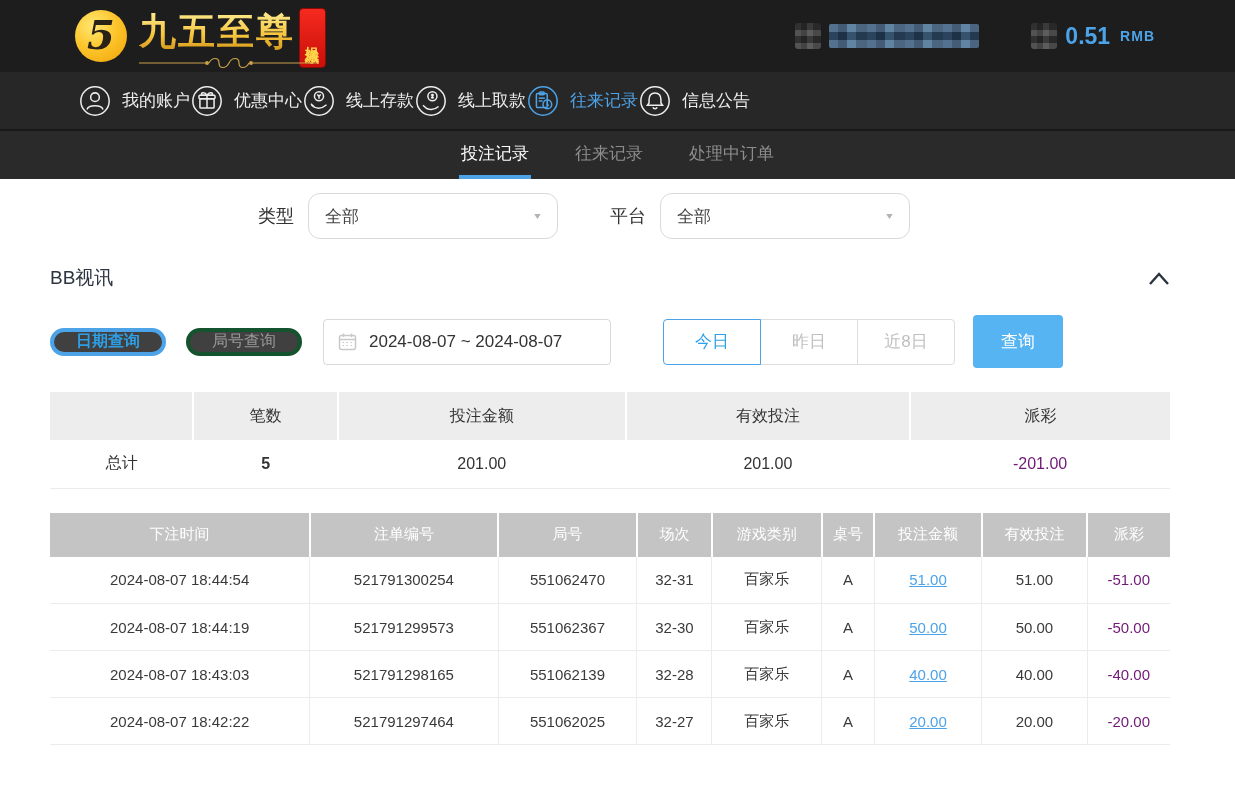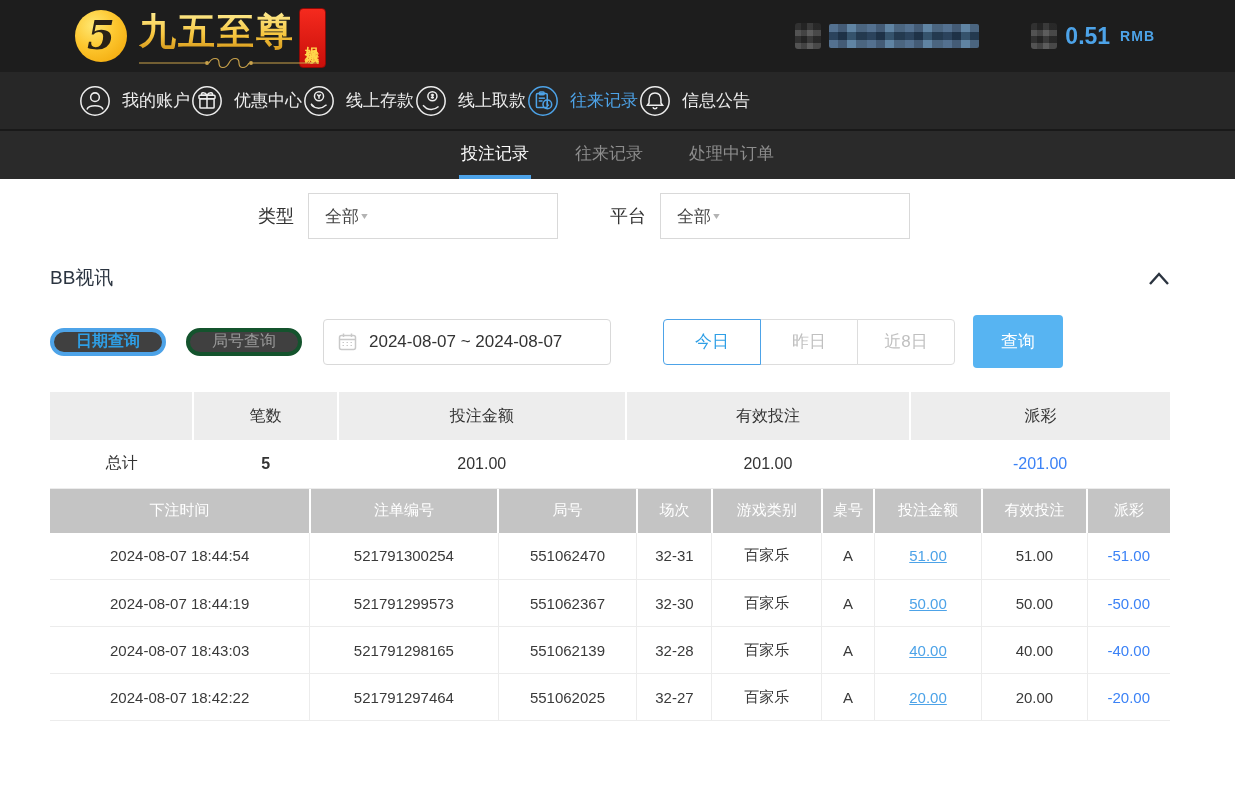--- a/index.html
+++ b/index.html
@@ -50,22 +50,22 @@
   
   .tabbar { height:48px; background:#2a2a2a; display:flex; align-items:stretch;
     justify-content:center; gap:42px; }
   .tab { display:flex; align-items:center; font-size:17px; color:#8d8d8d;
     border-bottom:4px solid transparent; padding:0 2px; cursor:pointer; }
   .tab.active { color:#fff; border-bottom-color:#4da3e8; }
 
   
   .filter-row { display:flex; align-items:center; margin:14px 0 0 258px; }
   .filter-label { font-size:18px; color:#333; }
-  .select { width:250px; height:46px; border:1px solid #d9d9d9; border-radius:0;
-    display:flex; align-items:center; 
+  .select { width:250px; height:46px; border:1px solid #d9d9d9; border-radius:12px;
+    display:flex; align-items:center; justify-content:space-between;
     padding:0 14px 0 16px; margin-left:14px; cursor:pointer; background:#fff; }
   .select .sel-val { font-size:17px; color:#444; }
   .select .caret { font-size:11px; color:#b3b3b3; transform:scaleY(.8); }
   .filter-gap { width:52px; }
 
   
   .section-head { display:flex; align-items:center; justify-content:space-between;
     margin:26px 65px 0 50px; }
   .section-title { font-size:19px; font-weight:normal; color:#2b3440; }
   .collapse-btn { cursor:pointer; display:flex; align-items:center; }
@@ -92,28 +92,28 @@
   
   table { border-collapse:collapse; table-layout:fixed; width:1120px; margin:0 0 0 50px; }
   .summary-table { margin-top:24px; }
   .summary-table th { height:48px; background:#ededed; font-size:16px; font-weight:normal;
     color:#333; border-right:2px solid #fff; }
   .summary-table th:last-child { border-right:none; }
   .summary-table td { height:48px; background:#fff; font-size:16px; color:#333;
     text-align:center; border-bottom:1px solid #ececec; }
   .summary-table td.bold { font-weight:bold; }
 
-  .main-table { }
+  .main-table { margin-top:24px; }
   .main-table th { height:44px; background:#c4c4c4; color:#fff; font-size:15px;
     font-weight:normal; border-right:2px solid #fff; }
   .main-table th:last-child { border-right:none; }
   .main-table td { height:47px; font-size:15px; color:#3a3a3a; text-align:center;
     border-bottom:1px solid #ececec; border-right:1px solid #ececec; background:#fff; }
   .main-table td:last-child { border-right:none; }
-  td.red, .summary-table td.red { color:#3b82f6; }
+  td.red, .summary-table td.red { color:#701a75; }
   td.link a { color:#4da3e8; text-decoration:underline; cursor:pointer; }
 </style>
 </head>
 <body>
 
 <div class="topbar">
   <div class="logo">
     <div class="logo-circle">
       <span>5</span>
     </div>

